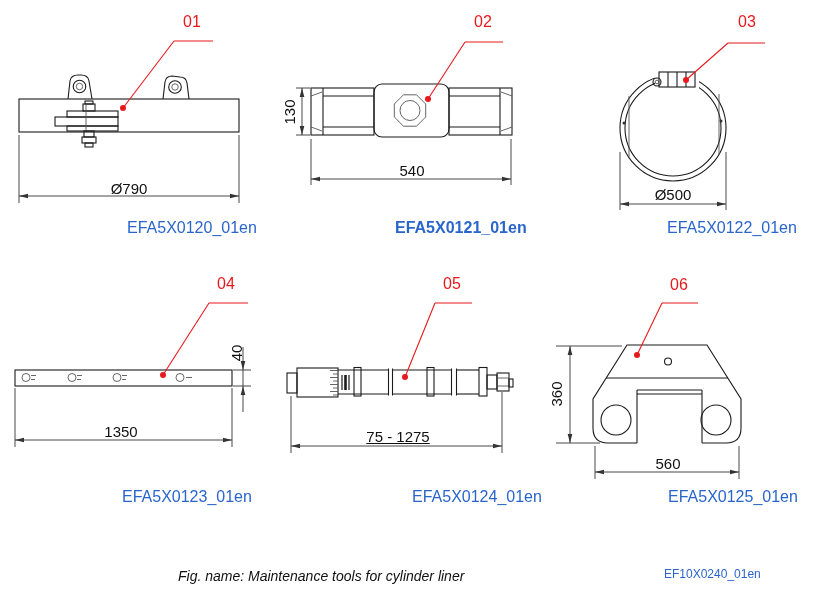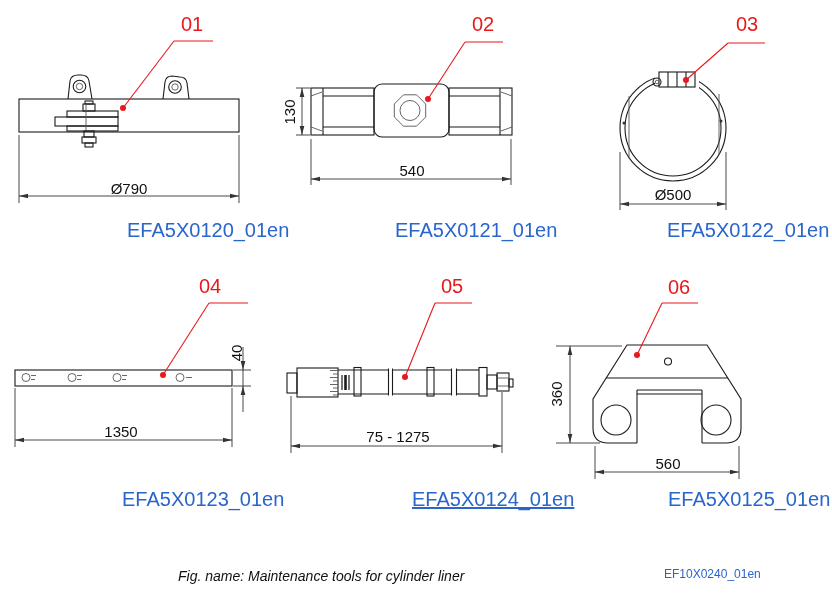--- a/index.html
+++ b/index.html
@@ -9,22 +9,22 @@
   }
   .stage svg{position:absolute;left:0;top:0;}
   .ln{stroke:#1b1b1b;fill:none;stroke-width:1.1;}
   .thin{stroke:#555;fill:none;stroke-width:0.9;}
   .dimln{stroke:#333;fill:none;stroke-width:0.9;}
   .arr{fill:#333;stroke:none;}
   .redln{stroke:#e8191c;fill:none;stroke-width:1.1;}
   .rdot{fill:#e8191c;stroke:none;}
   .mask{fill:#fff;stroke:none;}
   .ov{position:absolute;white-space:nowrap;line-height:1;}
-  .num{font-size:20px;color:#e8191c;transform:translateX(-50%);}
-  .code{font-size:20px;color:#2a65cc;}
+  .num{font-size:16px;color:#e8191c;transform:translateX(-50%);}
+  .code{font-size:16px;color:#2a65cc;}
   .dimt{font-size:15px;color:#111;transform:translateX(-50%);}
   .dimv{font-size:15px;color:#111;transform:translate(-50%,-50%) rotate(-90deg);}
   .caption{font-size:14px;font-style:italic;color:#111;}
   .doccode{font-size:12px;color:#2a65cc;}
 </style>
 </head>
 <body>
 
 <div class="stage">
 
@@ -246,39 +246,39 @@
         <line class="redln" x1="662" y1="303" x2="698" y2="303"></line>
         <line class="redln" x1="662" y1="303" x2="637" y2="355"></line>
         <circle class="rdot" cx="637" cy="355" r="3"></circle>
       </g>
     </g>
   </svg>
 
   <span class="ov num" style="left:192px;top:14px;">01</span>
   <span class="ov num" style="left:483px;top:14px;">02</span>
   <span class="ov num" style="left:747px;top:14px;text-align:right;">03</span>
-  <span class="ov num" style="left:210px;top:276px;text-align:center;">04</span>
+  <span class="ov num" style="left:226px;top:276px;text-align:center;">04</span>
   <span class="ov num" style="left:452px;top:276px;">05</span>
   <span class="ov num" style="left:679px;top:277px;">06</span>
 
   <span class="ov dimt" style="left:129px;top:181px;">Ø790</span>
   <span class="ov dimt" style="left:412px;top:163px;">540</span>
   <span class="ov dimv" style="left:289px;top:112px;">130</span>
   <span class="ov dimt" style="left:673px;top:187px;">Ø500</span>
   <span class="ov dimt" style="left:121px;top:424px;">1350</span>
   <span class="ov dimv" style="left:236px;top:353px;">40</span>
-  <span class="ov dimt" style="left:398px;top:429px;">75 - 1275</span>
+  <span class="ov dimt" style="left:398px;top:429px;text-decoration:underline;">75 - 1275</span>
   <span class="ov dimt" style="left:668px;top:456px;">560</span>
   <span class="ov dimv" style="left:556px;top:394px;">360</span>
 
   <span class="ov code" style="left:127px;top:220px;">EFA5X0120_01en</span>
-  <span class="ov code" style="left:395px;top:220px;">EFA5X0121_01en</span>
+  <span class="ov code" style="left:395px;top:220px;font-weight:bold;">EFA5X0121_01en</span>
   <span class="ov code" style="left:667px;top:220px;">EFA5X0122_01en</span>
   <span class="ov code" style="left:122px;top:489px;">EFA5X0123_01en</span>
-  <span class="ov code" style="left:412px;top:489px;text-decoration:underline;">EFA5X0124_01en</span>
+  <span class="ov code" style="left:412px;top:489px;">EFA5X0124_01en</span>
   <span class="ov code" style="left:668px;top:489px;">EFA5X0125_01en</span>
 
   <div>
     <span class="ov caption" style="left:178px;top:569px;">Fig. name: Maintenance tools for cylinder liner</span>
     <span class="ov doccode" style="left:664px;top:568px;">EF10X0240_01en</span>
   </div>
 
 </div>
 
 </body></html>

